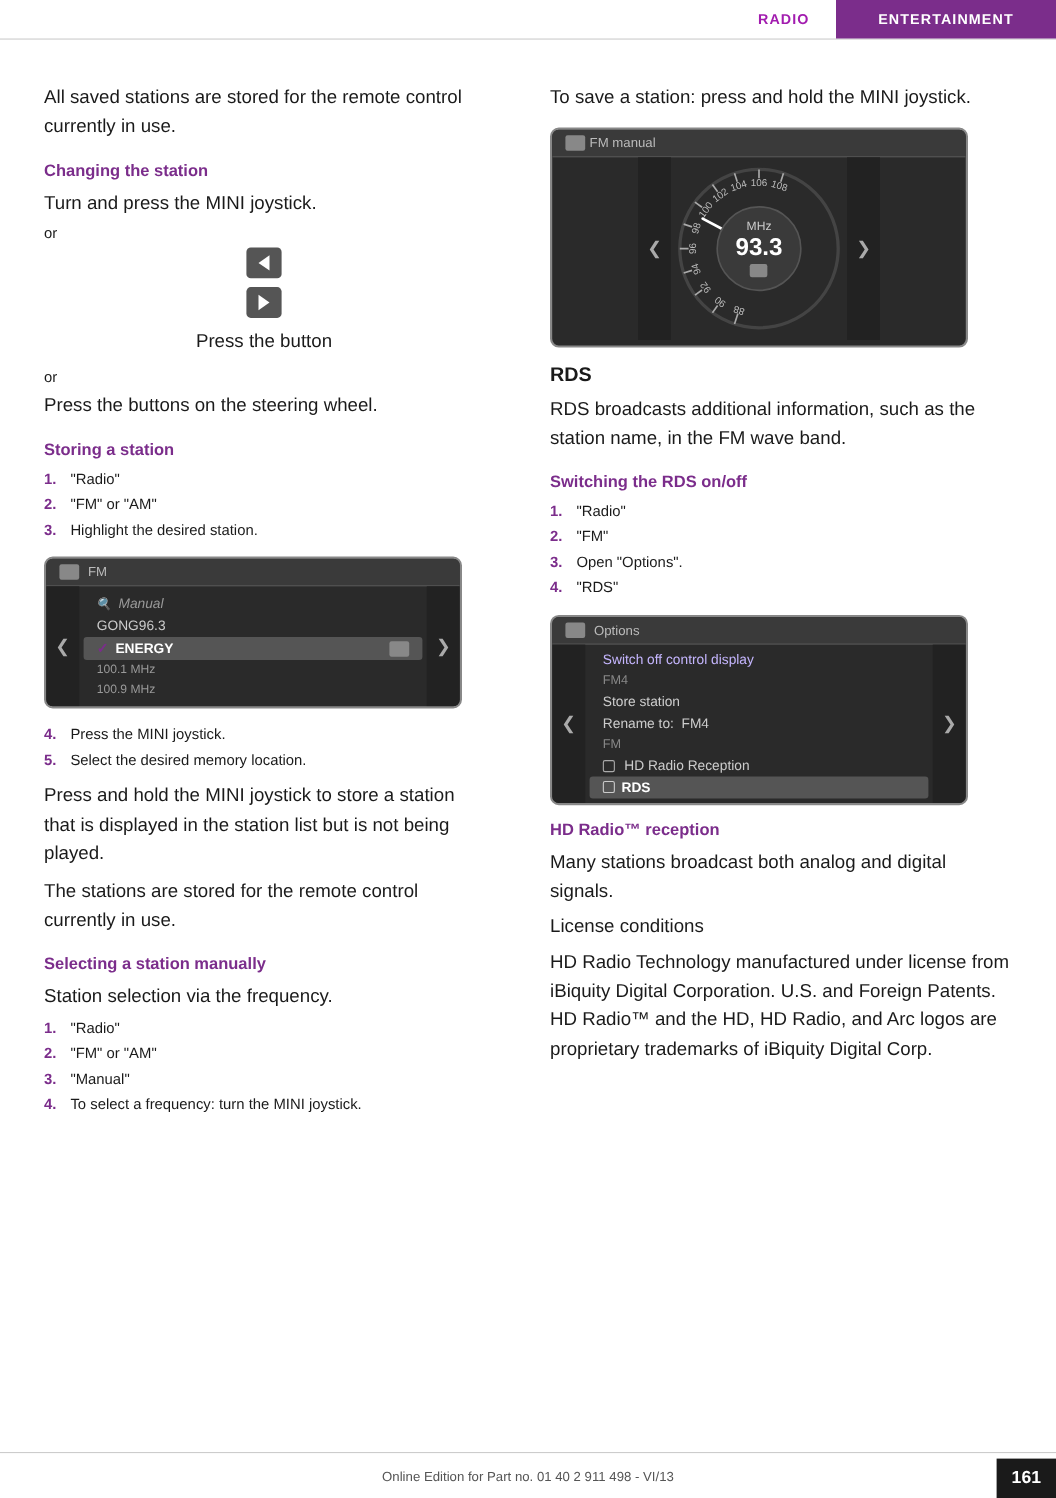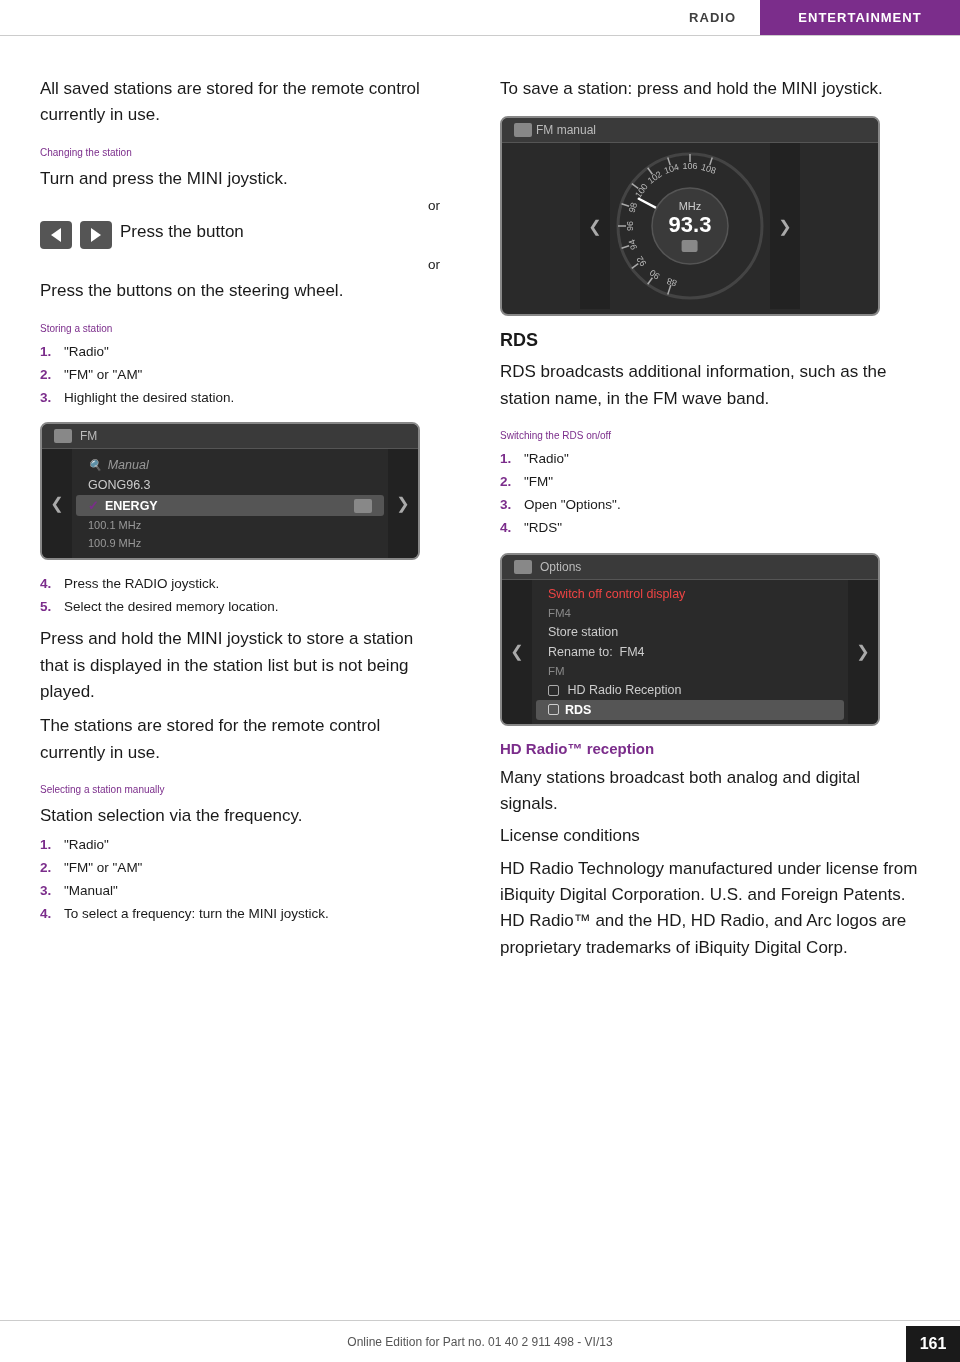--- a/index.html
+++ b/index.html
@@ -17,21 +17,21 @@
     .header {
       display: flex;
       justify-content: flex-end;
       border-bottom: 1px solid #ccc;
       height: 36px;
     }
     .header-radio {
       display: flex;
       align-items: center;
       padding: 0 24px;
-      color: #404040;
+      color: #a21caf;
       font-size: 13px;
       font-weight: bold;
       letter-spacing: 1px;
     }
     .header-entertainment {
       display: flex;
       align-items: center;
       padding: 0 24px;
       background: #7b2d8b;
       color: #fff;
@@ -52,35 +52,34 @@
       padding: 0 40px 40px 40px;
     }
     .right-col {
       width: 480px;
       padding: 0 40px 40px 20px;
     }
 
     
     .section-heading {
       color: #7b2d8b;
-      font-size: 10px;
-      font-weight: normal;
+      font-size: 15px;
+      font-weight: bold;
       margin-bottom: 8px;
       margin-top: 18px;
     }
     .body-text {
       font-size: 17px;
       line-height: 1.55;
       margin-bottom: 6px;
       color: #1a1a1a;
     }
     .or-text {
       font-size: 13.5px;
       margin: 6px 0;
-      text-align: right;
     }
     .numbered-list {
       list-style: none;
       margin: 4px 0 8px 0;
     }
     .numbered-list li {
       font-size: 13.5px;
       line-height: 1.55;
       margin-bottom: 2px;
       display: flex;
@@ -91,20 +90,21 @@
       font-weight: bold;
       min-width: 18px;
     }
 
     
     .button-row {
       display: flex;
       align-items: center;
       gap: 8px;
       margin: 6px 0;
+      flex-direction: column;
     }
     .nav-btn {
       width: 32px;
       height: 28px;
       background: #555;
       border-radius: 4px;
       display: flex;
       align-items: center;
       justify-content: center;
       cursor: pointer;
@@ -304,21 +304,21 @@
     .options-list {
       flex: 1;
       padding: 4px 0;
     }
     .options-item {
       padding: 3px 16px;
       font-size: 12.5px;
       color: #ccc;
     }
     .options-item.dimmed {
-      color: #ef4444;
+      color: #c4b5fd;
     }
     .options-item.group-label {
       color: #888;
       font-size: 11.5px;
     }
     .options-item.highlighted {
       background: #555;
       color: #fff;
       font-weight: bold;
       border-radius: 3px;
@@ -472,21 +472,21 @@
         </div>
         <div class="screen-side-btn">
           <span class="chevron">❯</span>
         </div>
       </div>
     </div>
 
     <ul class="numbered-list">
       <li>
           <span class="num">4.</span>
-          <span>Press the RADIO joystick.</span>
+          <span>Press the MINI joystick.</span>
         </li>
       <li>
           <span class="num">5.</span>
           <span>Select the desired memory location.</span>
         </li>
     </ul>
 
     <p class="body-text">Press and hold the MINI joystick to store a station that is displayed in the station list but is not being played.</p>
     <p class="body-text" style="margin-top:8px;">The stations are stored for the remote control currently in use.</p>
 

